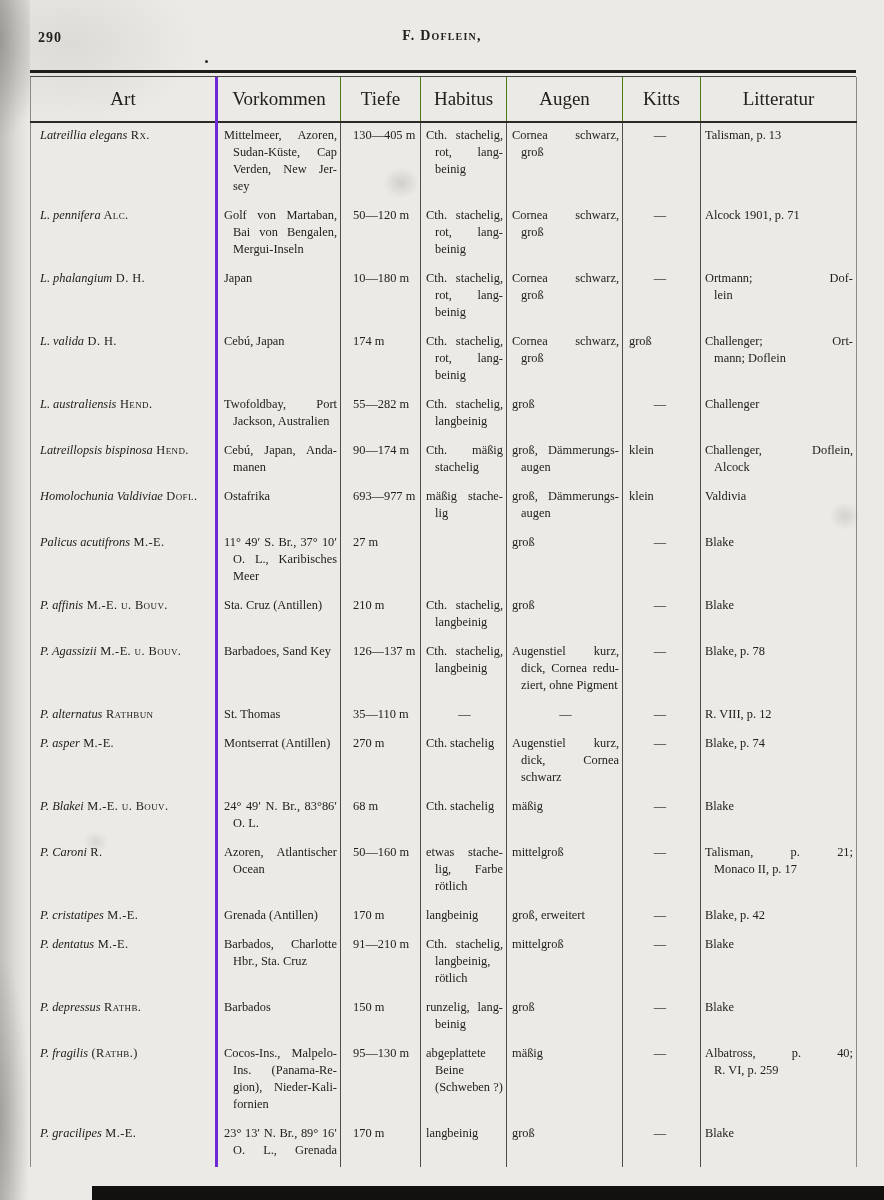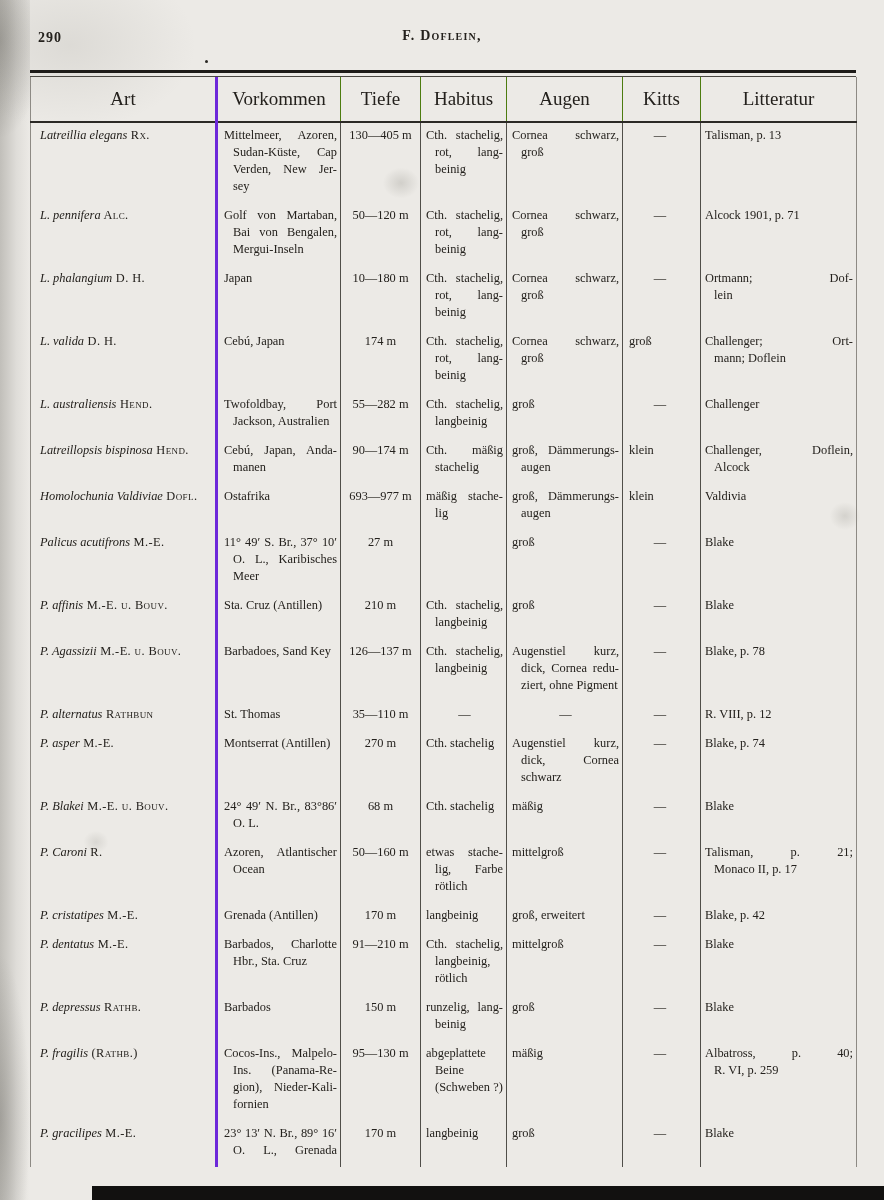--- a/index.html
+++ b/index.html
@@ -48,21 +48,21 @@
   }
   th + th{border-left:1px solid #4d7c0f;}
   th.thick, td.thick{border-left:3px solid #6d28d9;}
   td{
     vertical-align:top;font-size:12.4px;line-height:17px;
     padding:4px 3px 8px 5px;
   }
   td + td{border-left:1px solid #504e49;}
   td.c-art{padding-left:9px;white-space:nowrap;margin-left:30px;}
   td.c-vork{padding-left:6px;}
-  td.c-tiefe{text-align:center;white-space:nowrap;padding-left:2px;padding-right:2px;}
+  td.c-tiefe{text-align:left;white-space:nowrap;padding-left:12px;padding-right:2px;}
   td.c-lit{padding-left:4px;}
   .sp{font-style:italic;}
   .au{font-variant:small-caps;letter-spacing:.4px;}
   .ln{white-space:nowrap;}
   .ln.cont{padding-left:9px;}
   .ln.just{white-space:normal;text-align:justify;text-align-last:justify;}
   .ln.dash{text-align:center;text-align-last:center;padding-left:0;}
   td.c-eier{padding-left:6px;}
   td.c-eier.center{text-align:center;padding-left:0;}
 </style>

